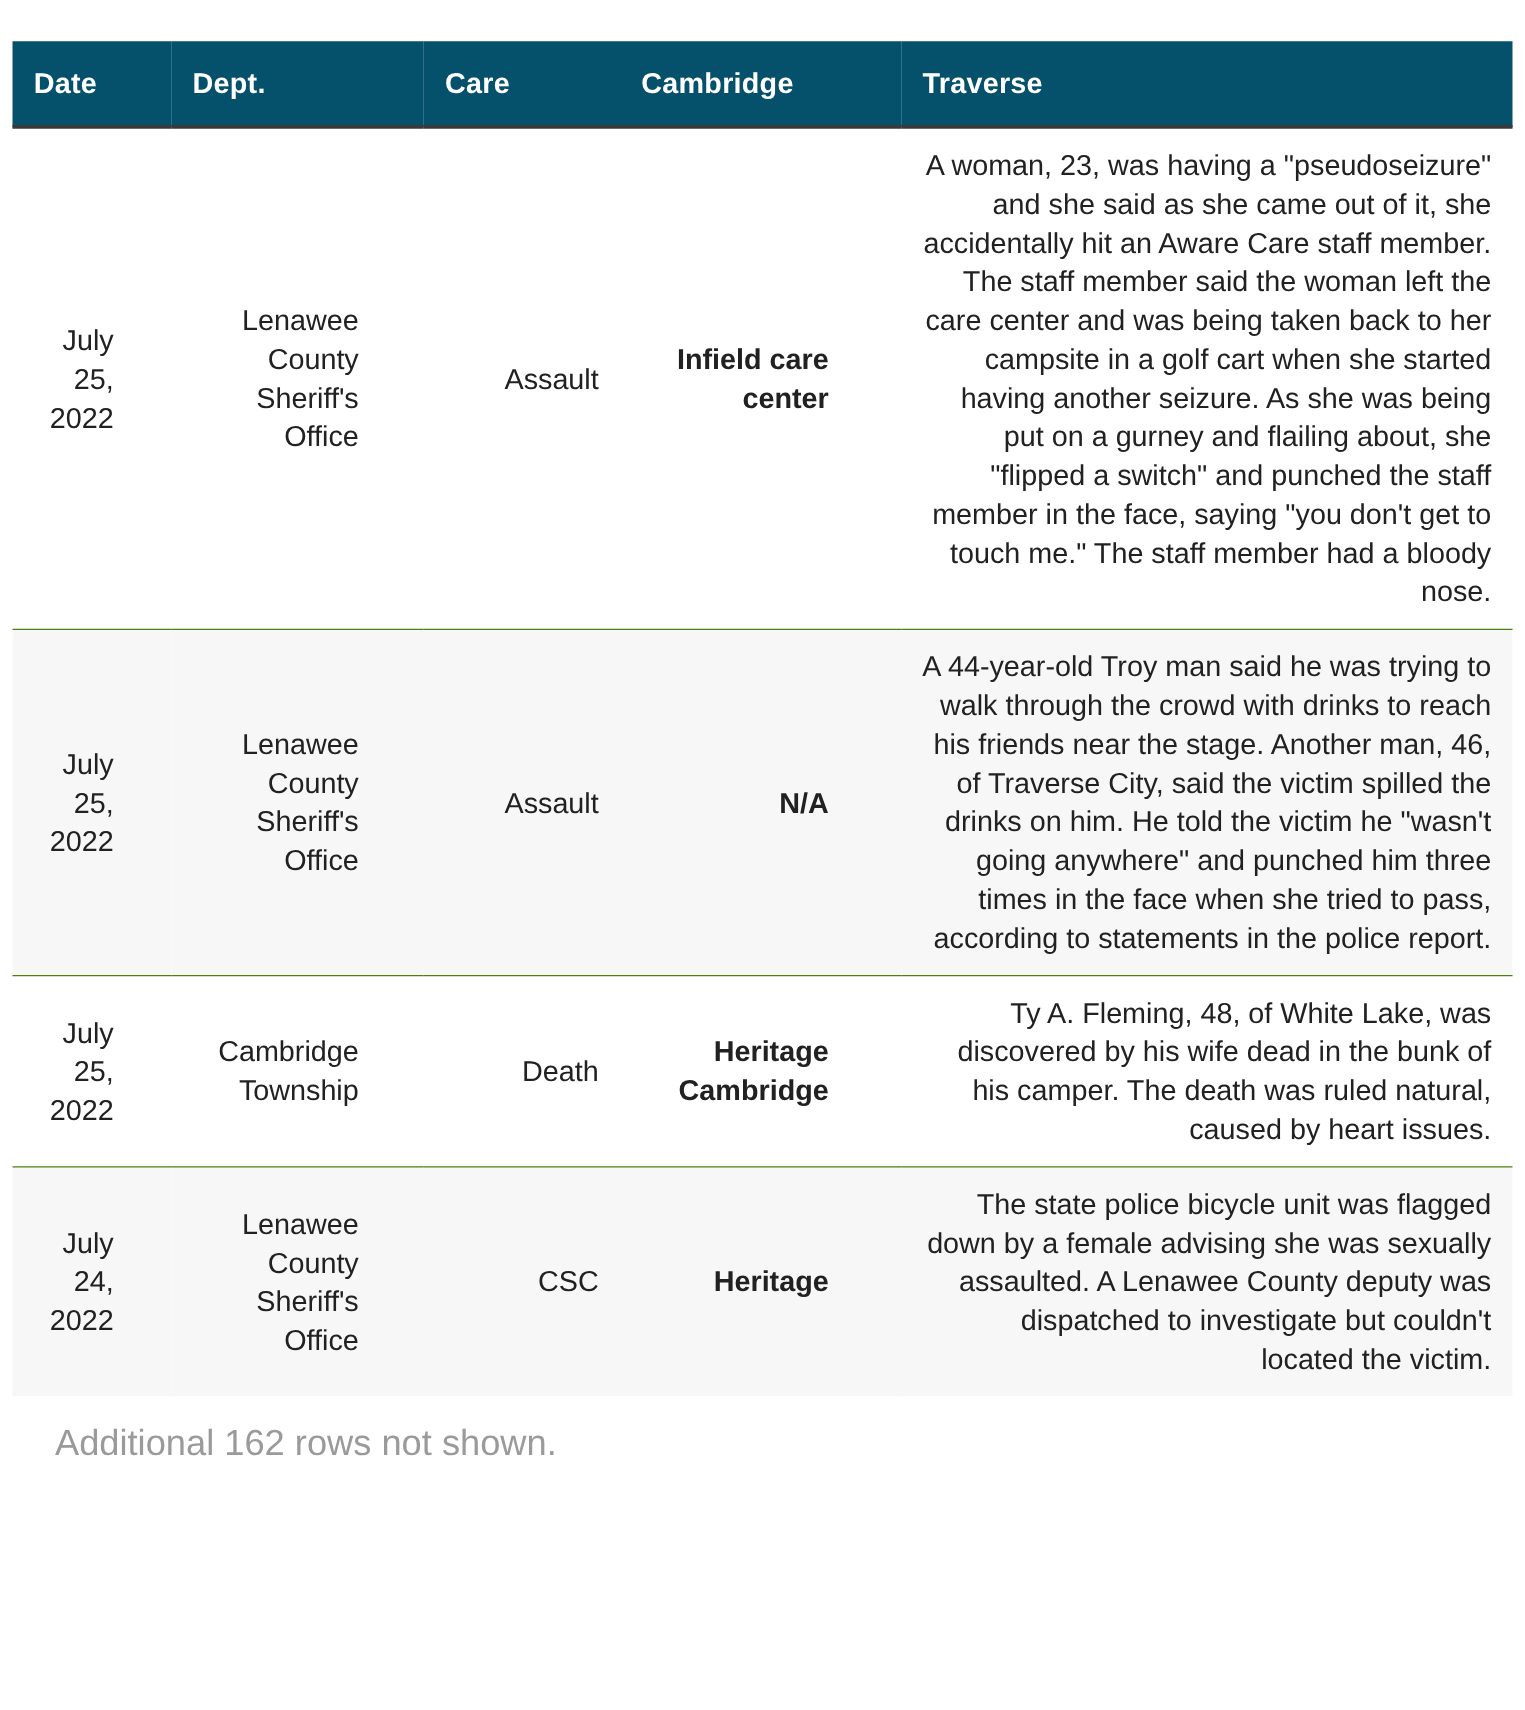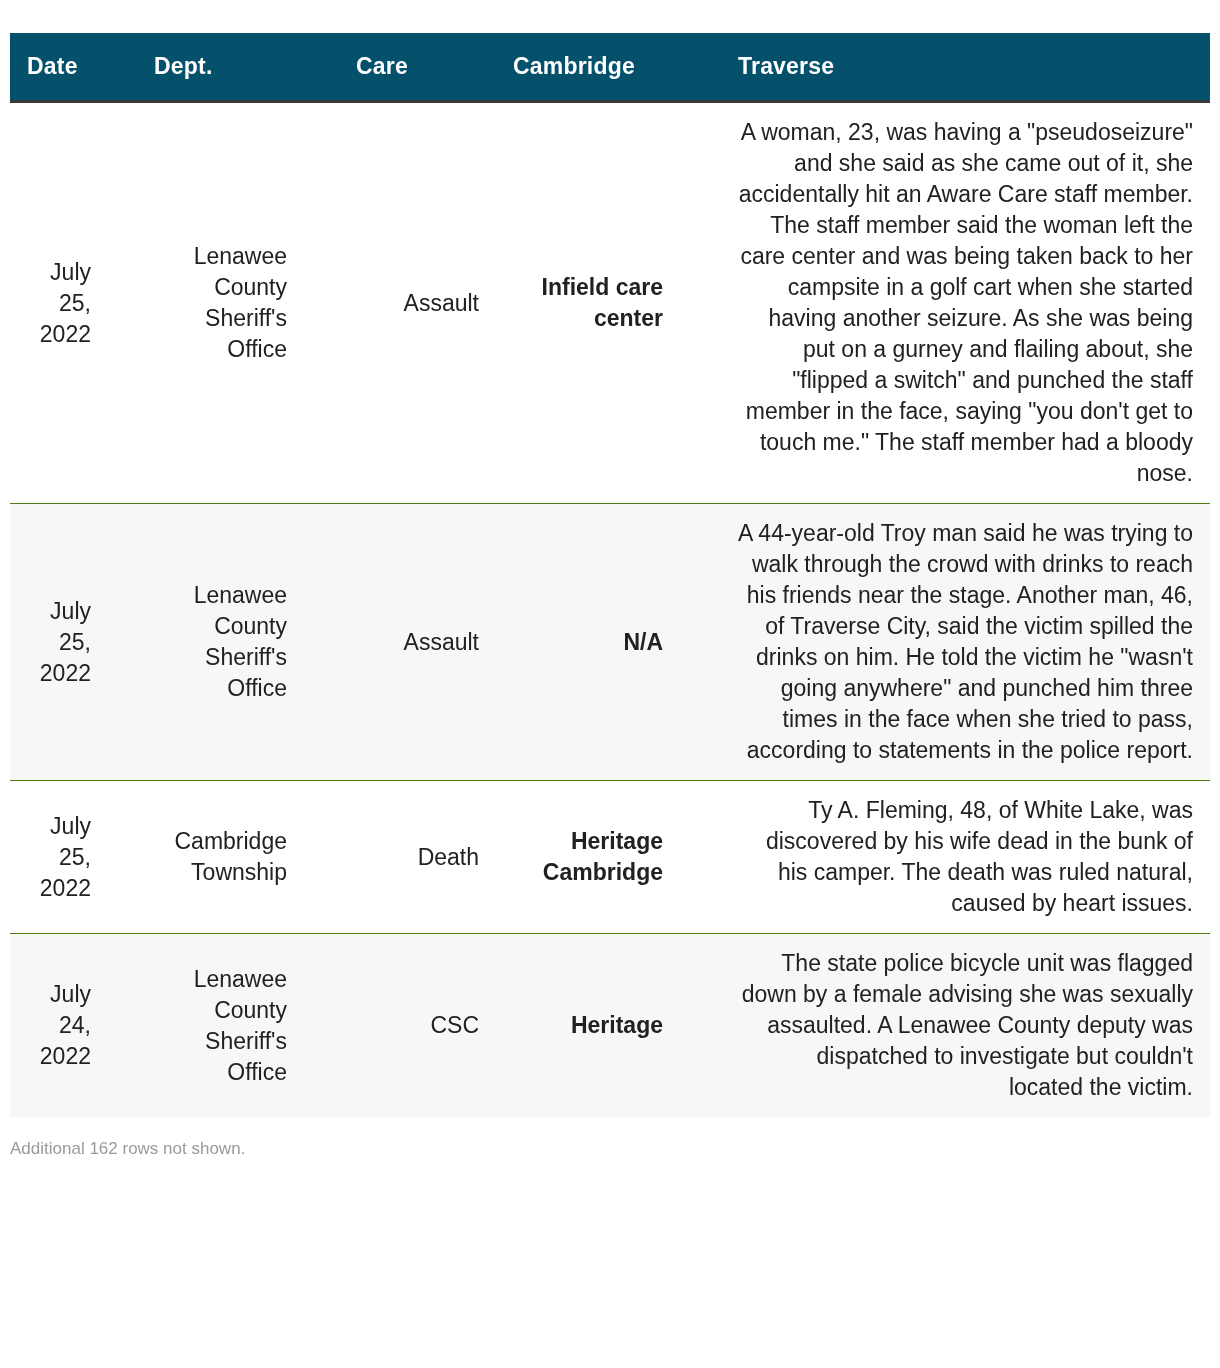--- a/index.html
+++ b/index.html
@@ -52,23 +52,24 @@
 
   
   td.c-date     { padding-right: 46px; }
   td.c-dept     { padding-right: 52px; padding-left: 16px; }
   td.c-type     { padding-left: 16px; }
   td.c-location { padding-right: 58px; padding-left: 16px; font-weight: bold; }
   td.c-summary  { padding-left: 16px; }
 
   .footer-note {
     margin-top: 22px;
-    font-size: 17px;
+    font-size: 29px;
     color: #9a9a9a;
     padding-left: 0px;
+    margin-left: 34px;
   }
 </style>
 </head>
 <body>
 
 <div class="page">
   <table class="data-table">
     <colgroup>
       <col class="c-date">
       <col class="c-dept">

